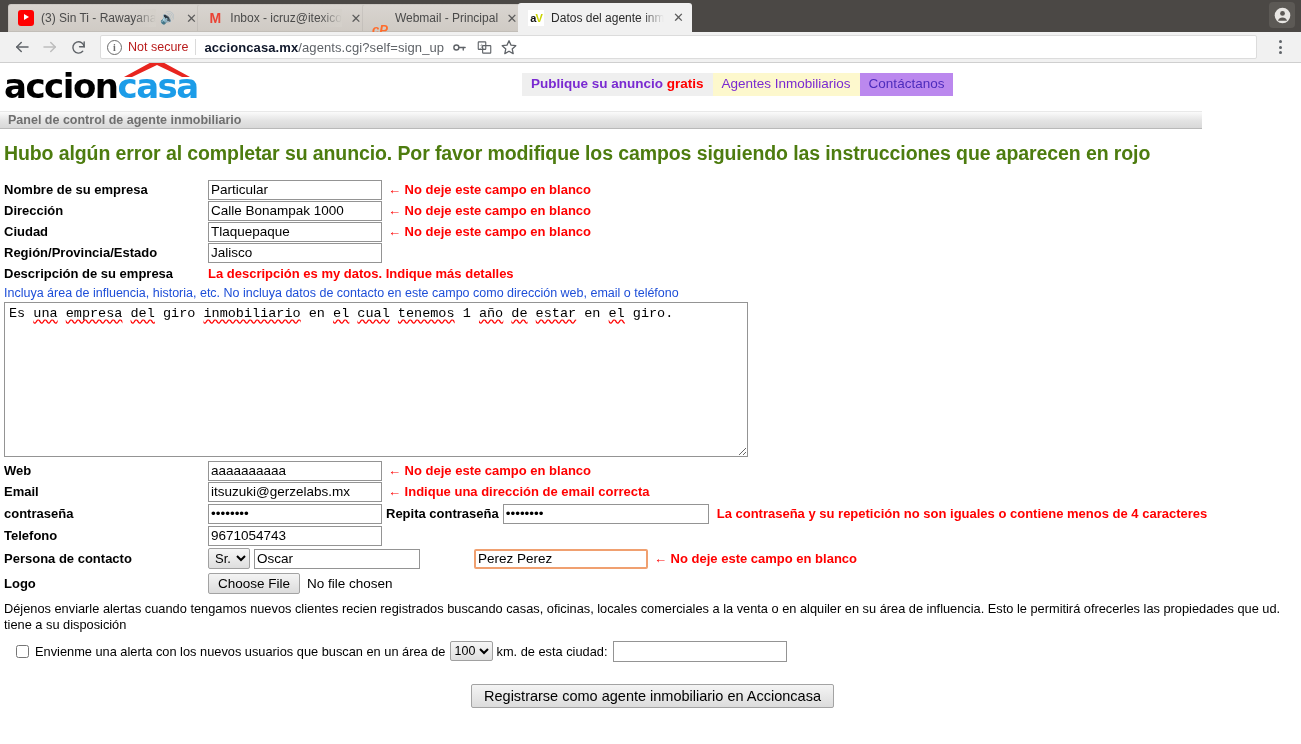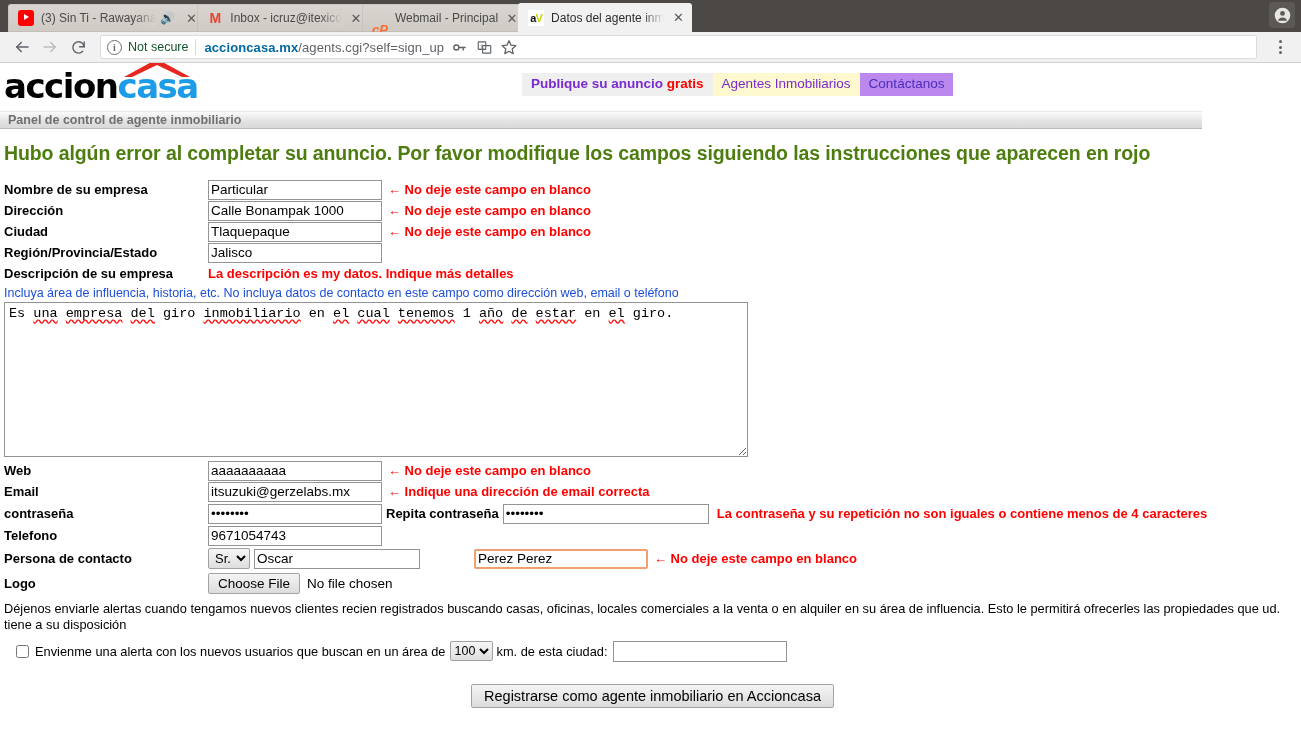--- a/index.html
+++ b/index.html
@@ -161,31 +161,31 @@
     border-radius: 50%;
     color: #6b6b6b;
     font-size: 10px;
     font-weight: bold;
     display: flex; align-items: center; justify-content: center;
     flex: 0 0 15px;
     margin-right: 6px;
     font-family: "Liberation Serif", serif;
   }
   .omni-notsecure {
-    color: #14532d;
+    color: #b91c1c;
     font-size: 12.5px;
     margin-right: 7px;
   }
   .omni-sep {
     width: 1px; height: 16px;
     background: #dadada;
     margin-right: 8px;
   }
   .omni-url { color: #5f6368; font-size: 13px; letter-spacing: 0.1px; }
-  .omni-url b { color: #0369a1; font-weight: 700; }
+  .omni-url b { color: #0f172a; font-weight: 700; }
   .omni-icons { display: flex; align-items: center; gap: 3px; margin-left: 4px; }
   .omni-icon {
     width: 22px; height: 22px;
     display: flex; align-items: center; justify-content: center;
     color: #5f6368;
   }
   .toolbar-menu {
     width: 26px; height: 26px;
     display: flex; flex-direction: column; align-items: center; justify-content: center;
     gap: 2.5px;

